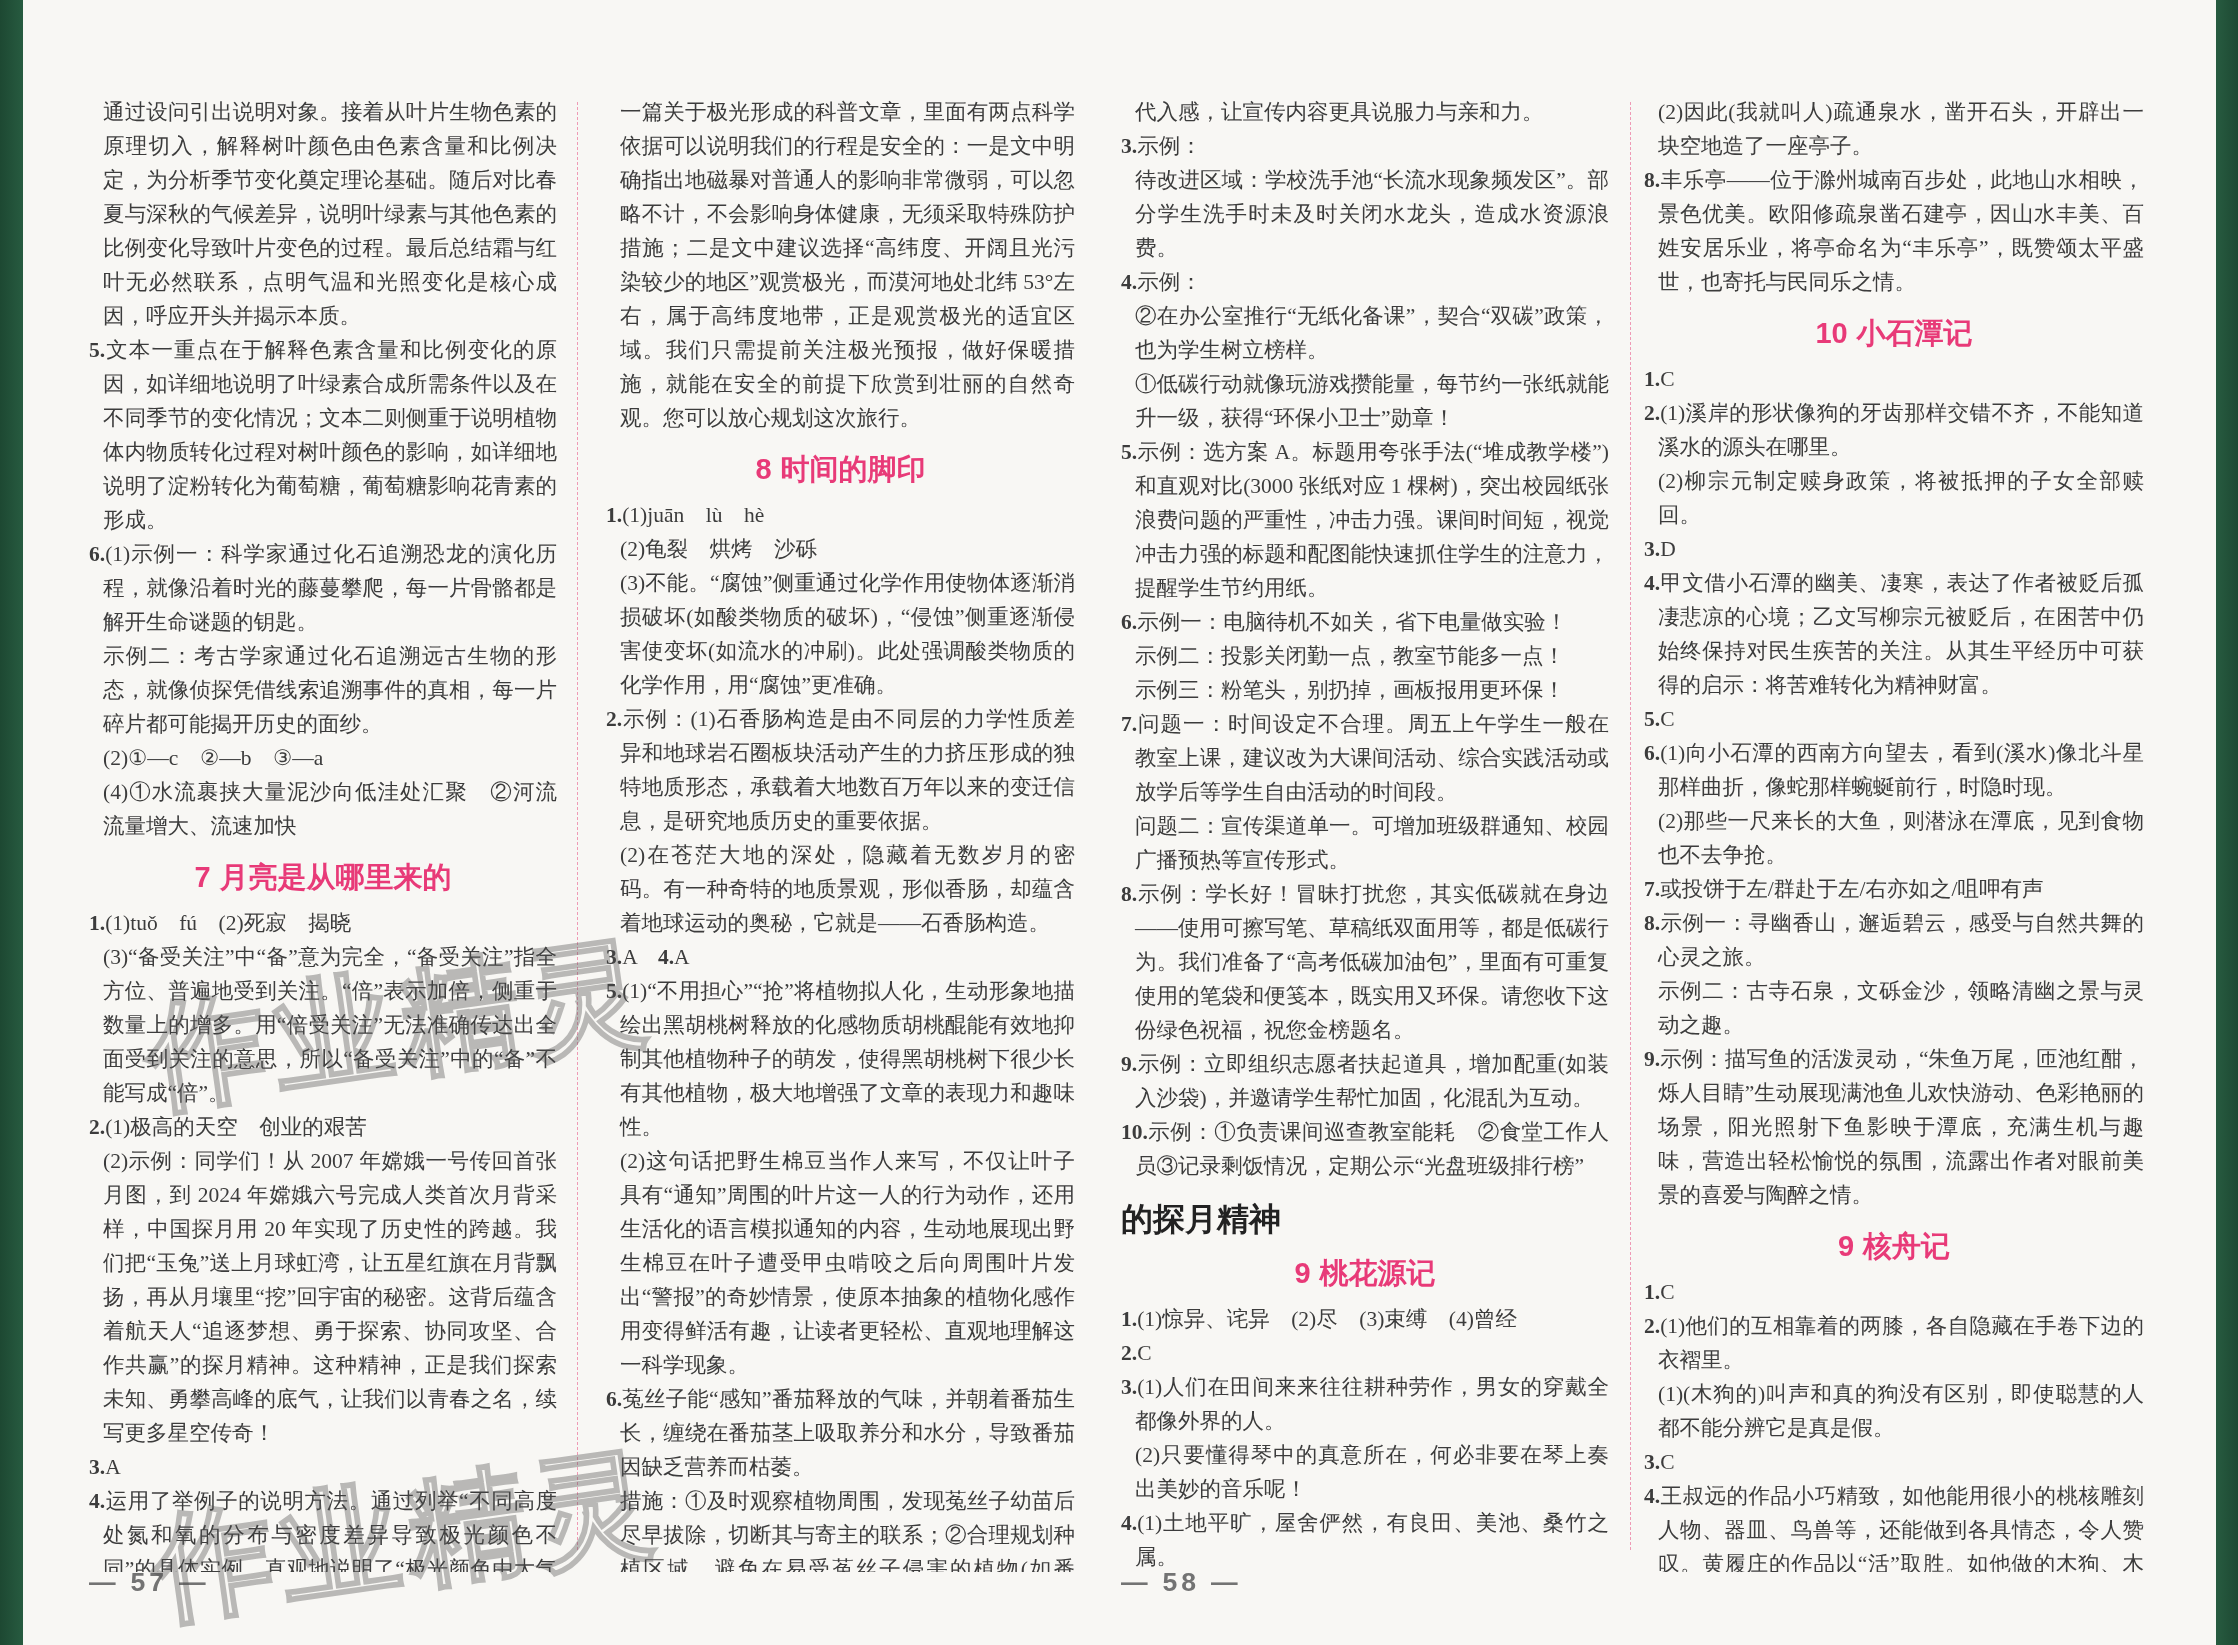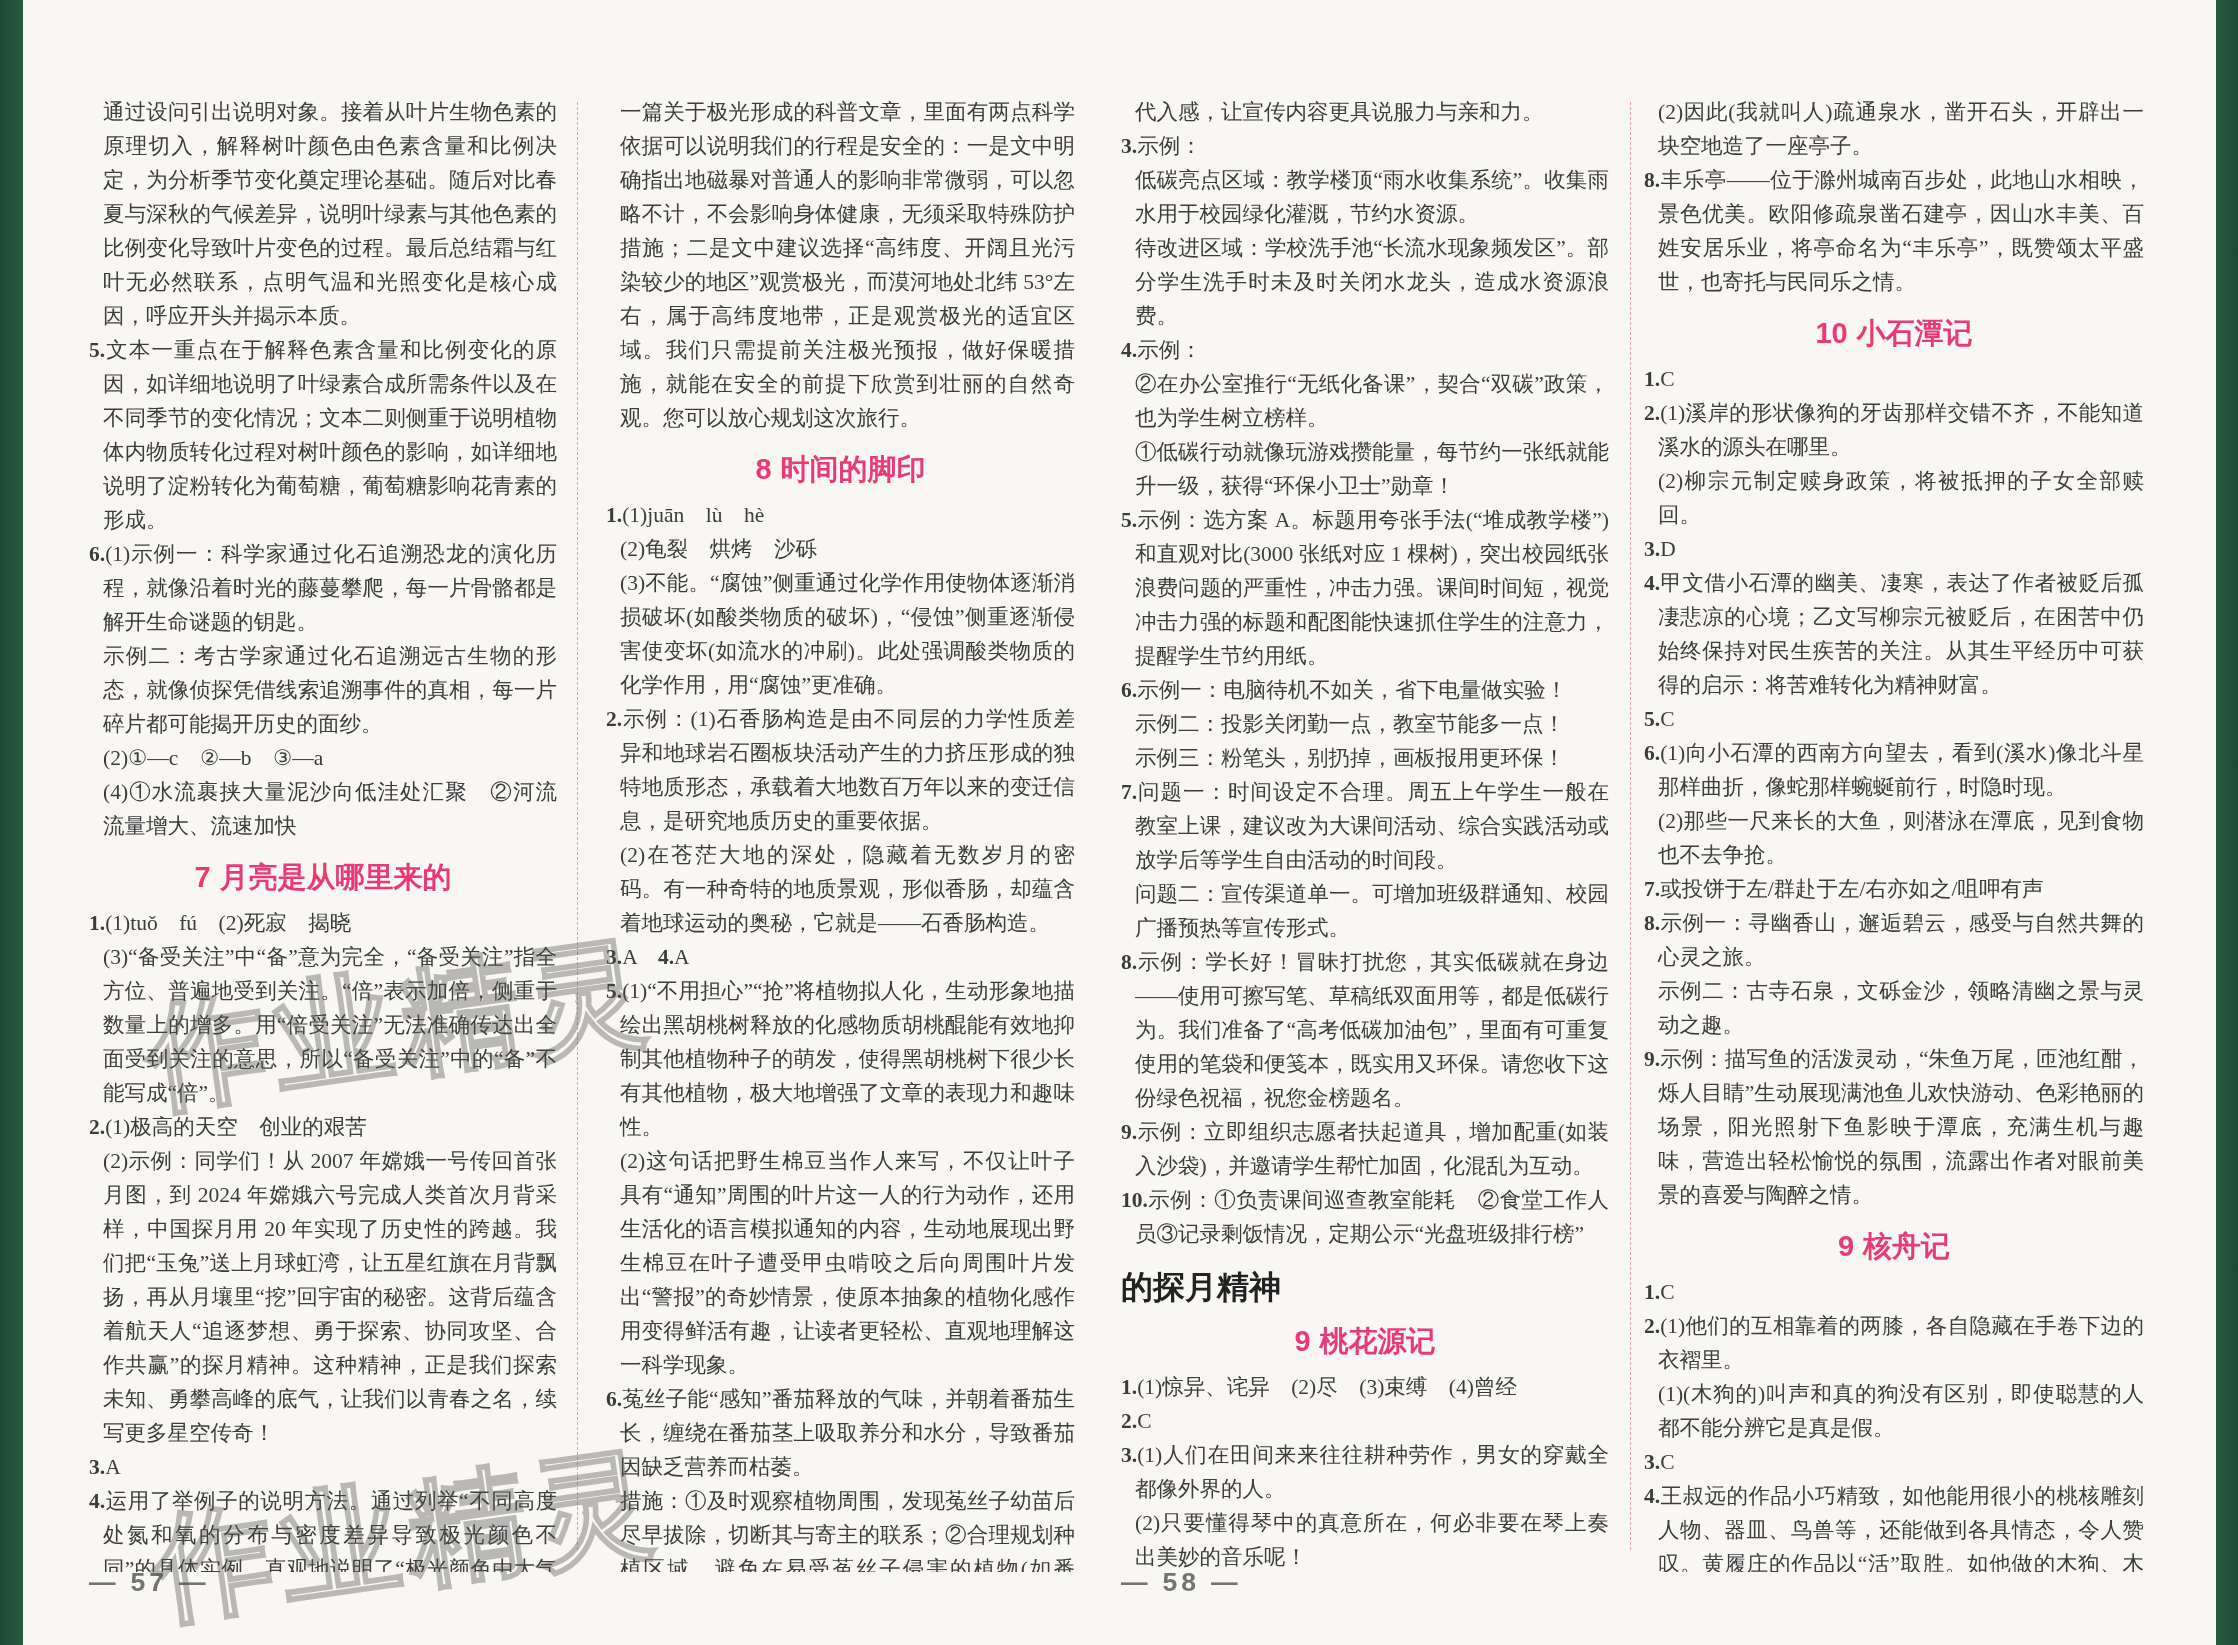--- a/index.html
+++ b/index.html
@@ -108,21 +108,20 @@
       <p class="line item"><b class="num">3.</b>A　<b class="num">4.</b>A</p>
       <p class="line item"><b class="num">5.</b>(1)“不用担心”“抢”将植物拟人化，生动形象地描绘出黑胡桃树释放的化感物质胡桃醌能有效地抑制其他植物种子的萌发，使得黑胡桃树下很少长有其他植物，极大地增强了文章的表现力和趣味性。</p>
       <p class="line sub">(2)这句话把野生棉豆当作人来写，不仅让叶子具有“通知”周围的叶片这一人的行为动作，还用生活化的语言模拟通知的内容，生动地展现出野生棉豆在叶子遭受甲虫啃咬之后向周围叶片发出“警报”的奇妙情景，使原本抽象的植物化感作用变得鲜活有趣，让读者更轻松、直观地理解这一科学现象。</p>
       <p class="line item"><b class="num">6.</b>菟丝子能“感知”番茄释放的气味，并朝着番茄生长，缠绕在番茄茎上吸取养分和水分，导致番茄因缺乏营养而枯萎。</p>
       <p class="line sub">措施：①及时观察植物周围，发现菟丝子幼苗后尽早拔除，切断其与寄主的联系；②合理规划种植区域，避免在易受菟丝子侵害的植物(如番茄、豆类)附近放任杂草生长，减少菟丝子寄生的机会。</p>
     </section>
 
   <section class="col col-3">
       <p class="line sub">代入感，让宣传内容更具说服力与亲和力。</p>
       <p class="line item"><b class="num">3.</b>示例：</p>
-      <p class="line sub">低碳亮点区域：教学楼顶“雨水收集系统”。收集雨水用于校园绿化灌溉，节约水资源。</p>
       <p class="line sub">待改进区域：学校洗手池“长流水现象频发区”。部分学生洗手时未及时关闭水龙头，造成水资源浪费。</p>
       <p class="line item"><b class="num">4.</b>示例：</p>
       <p class="line sub">②在办公室推行“无纸化备课”，契合“双碳”政策，也为学生树立榜样。</p>
       <p class="line sub">①低碳行动就像玩游戏攒能量，每节约一张纸就能升一级，获得“环保小卫士”勋章！</p>
       <p class="line item"><b class="num">5.</b>示例：选方案 A。标题用夸张手法(“堆成教学楼”)和直观对比(3000 张纸对应 1 棵树)，突出校园纸张浪费问题的严重性，冲击力强。课间时间短，视觉冲击力强的标题和配图能快速抓住学生的注意力，提醒学生节约用纸。</p>
       <p class="line item"><b class="num">6.</b>示例一：电脑待机不如关，省下电量做实验！</p>
       <p class="line sub">示例二：投影关闭勤一点，教室节能多一点！</p>
       <p class="line sub">示例三：粉笔头，别扔掉，画板报用更环保！</p>
       <p class="line item"><b class="num">7.</b>问题一：时间设定不合理。周五上午学生一般在教室上课，建议改为大课间活动、综合实践活动或放学后等学生自由活动的时间段。</p>
       <p class="line sub">问题二：宣传渠道单一。可增加班级群通知、校园广播预热等宣传形式。</p>

